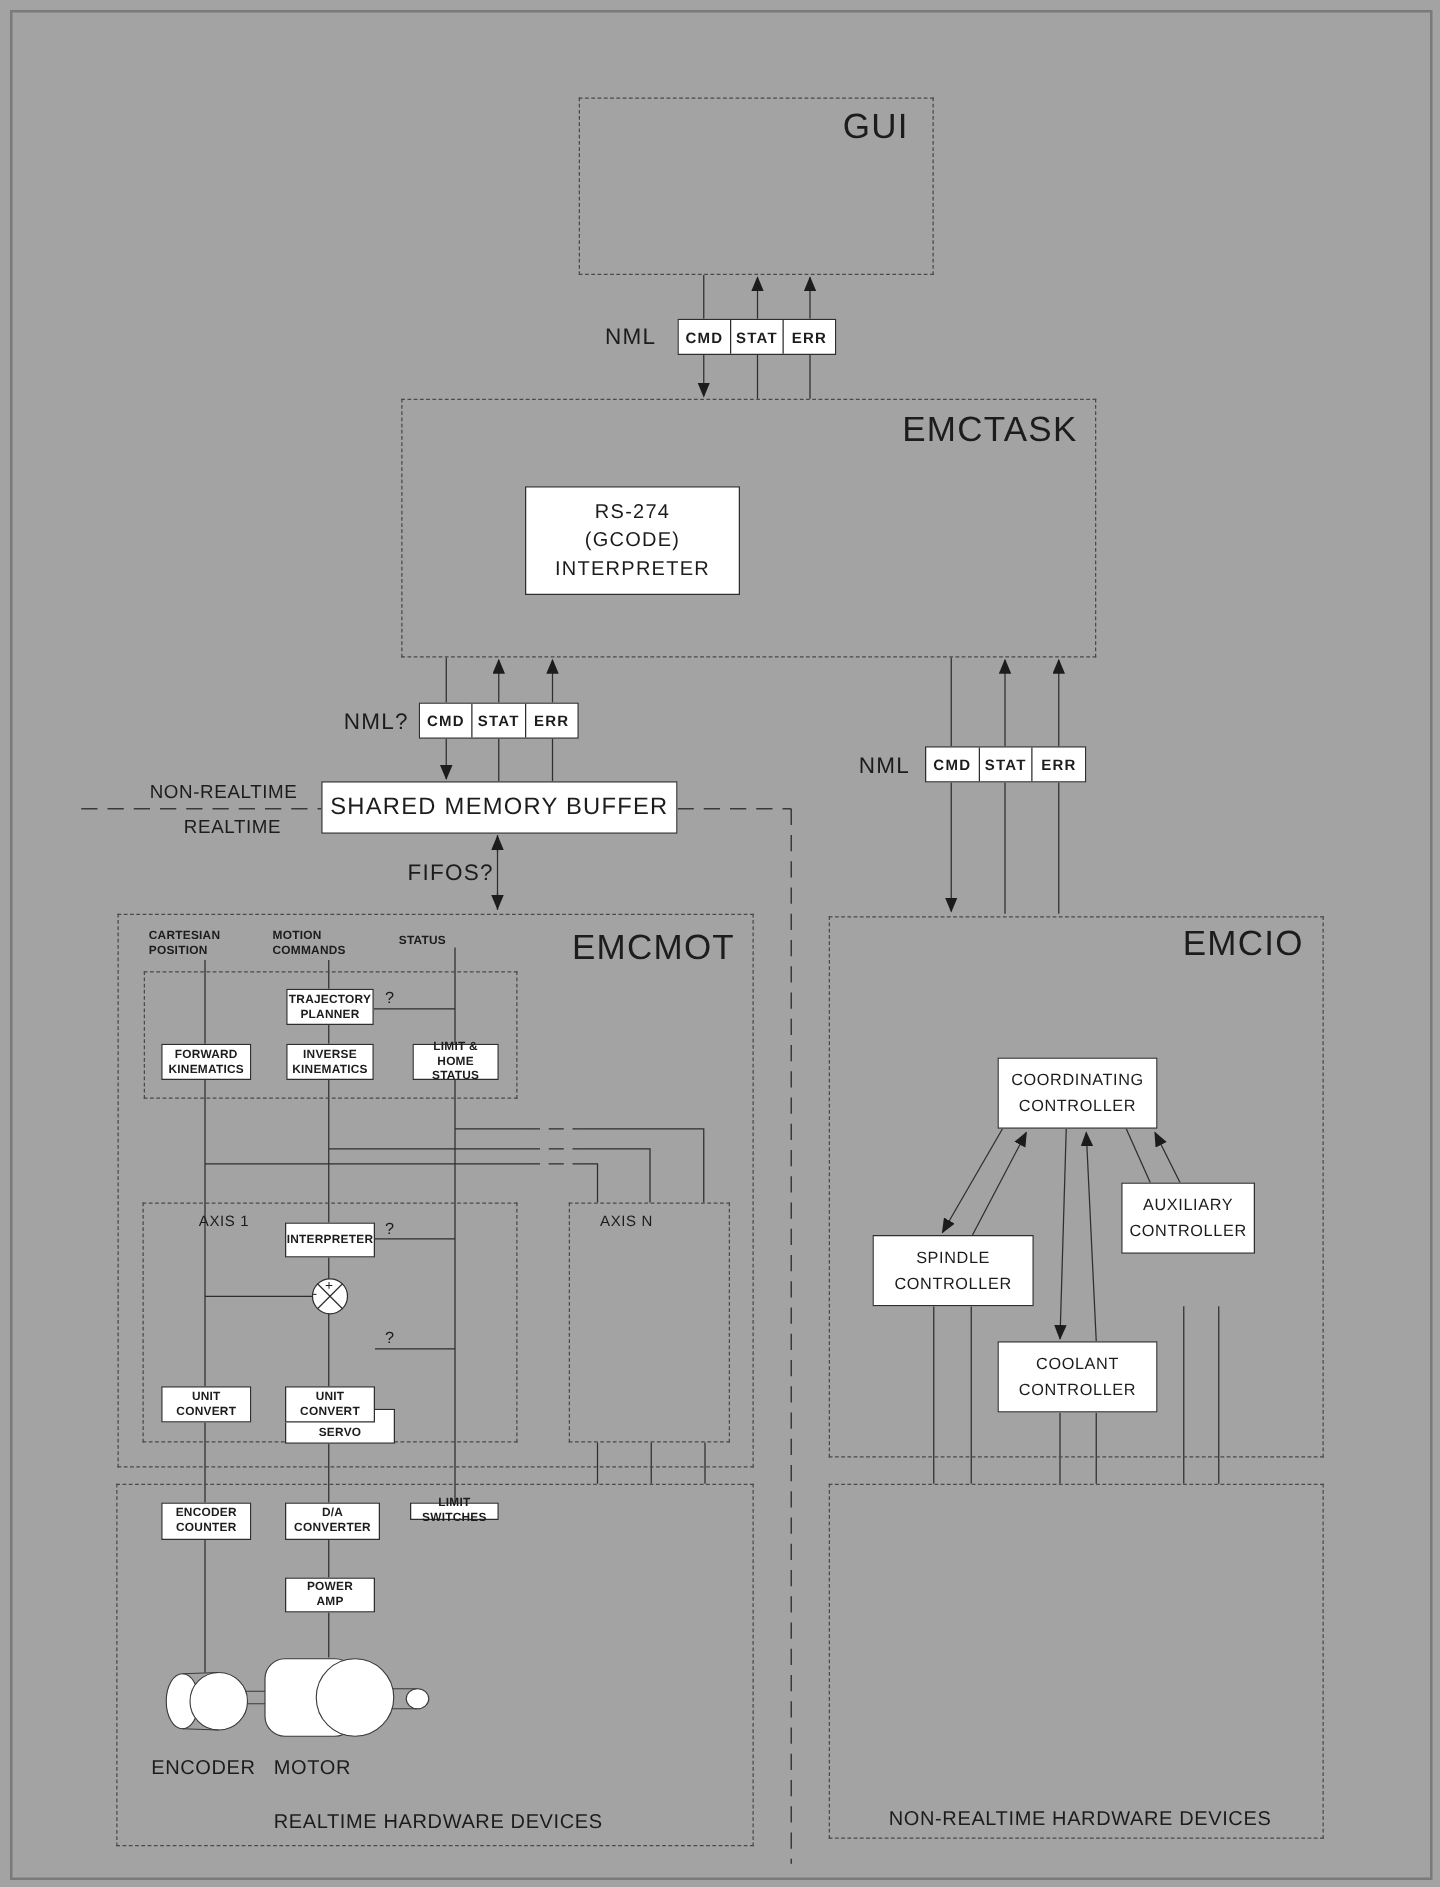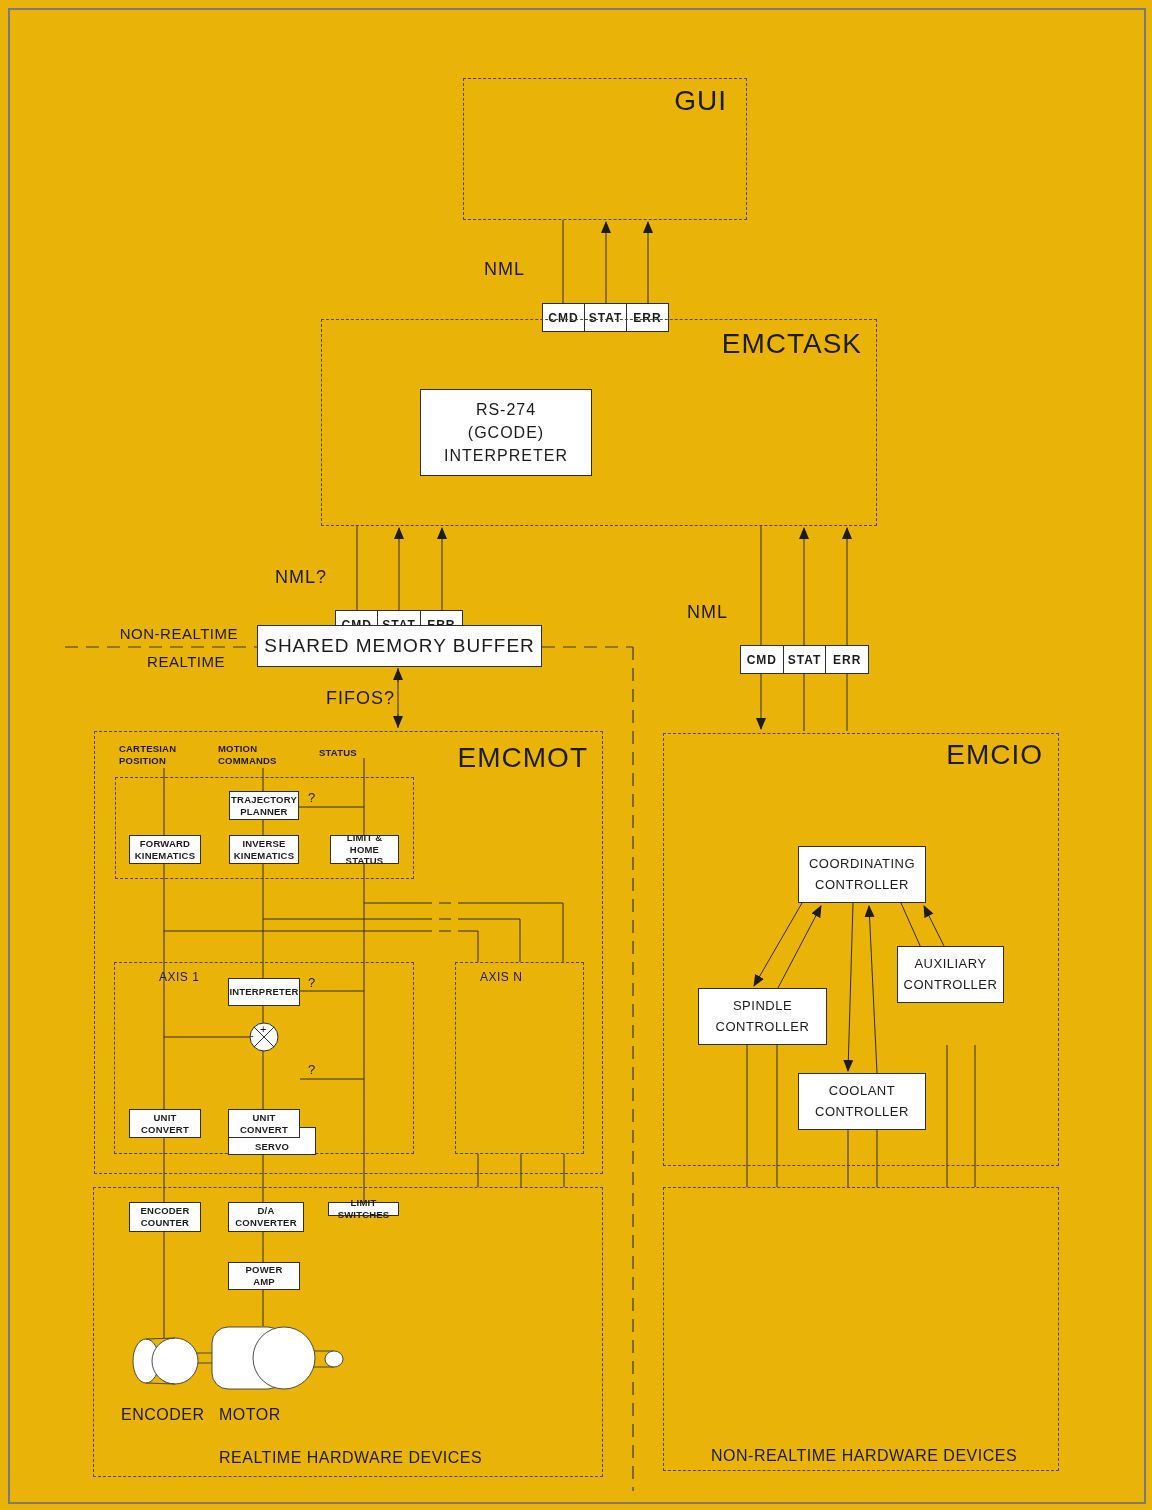--- a/index.html
+++ b/index.html
@@ -2,21 +2,21 @@
 <html><head>
 <meta charset="utf-8">
 <style>
   :root{
     --ink:#1c1c1c;
     --line:#2e2e2e;
     --dash:#4a4a4a;
   }
   html,body{margin:0;padding:0;background:#fff;}
   #page{
-    position:relative;width:1152px;height:1510px;background:#eab308;
+    position:relative;width:1152px;height:1510px;background:#a3a3a3;
     font-family:"Liberation Sans", sans-serif;color:var(--ink);
     overflow:hidden;
   }
   #frame{position:absolute;left:8px;top:8px;width:1134px;height:1492px;border:2px solid #7a7a7a;}
   svg.wires{position:absolute;left:0;top:0;pointer-events:none;}
   .dbox{position:absolute;border:1px dashed var(--dash);box-sizing:border-box;background:transparent;}
   .sbox{
     position:absolute;border:1px solid var(--line);box-sizing:border-box;background:#fff;
     display:flex;flex-direction:column;align-items:center;justify-content:center;
     text-align:center;
@@ -28,21 +28,21 @@
   .t-div{font-size:15px;letter-spacing:.5px;}
   .t-smb{font-size:19px;letter-spacing:1px;}
   .t-box{font-size:16px;letter-spacing:1px;line-height:1.45;}
   .t-cell{font-size:12px;font-weight:700;letter-spacing:1px;}
   .t-tiny{font-size:9.5px;font-weight:700;letter-spacing:.2px;line-height:1.25;}
   .t-axis{font-size:12px;letter-spacing:.5px;}
   .t-ctrl{font-size:13px;letter-spacing:.5px;line-height:1.6;}
   .t-q{font-size:13px;}
   .r{text-align:right;}
   .c{text-align:left;}
-  .nmlrow{flex-direction:row;align-items:stretch;margin-top:48px;}
+  .nmlrow{flex-direction:row;align-items:stretch;}
   .nmlrow .cell{flex:1;display:flex;align-items:center;justify-content:center;}
   .nmlrow .cell + .cell{border-left:1px solid var(--line);}
   .sum-sign{position:absolute;font-size:11px;font-weight:400;}
 </style>
 </head>
 <body>
 
 <div id="page">
   <div id="frame"></div>
 

